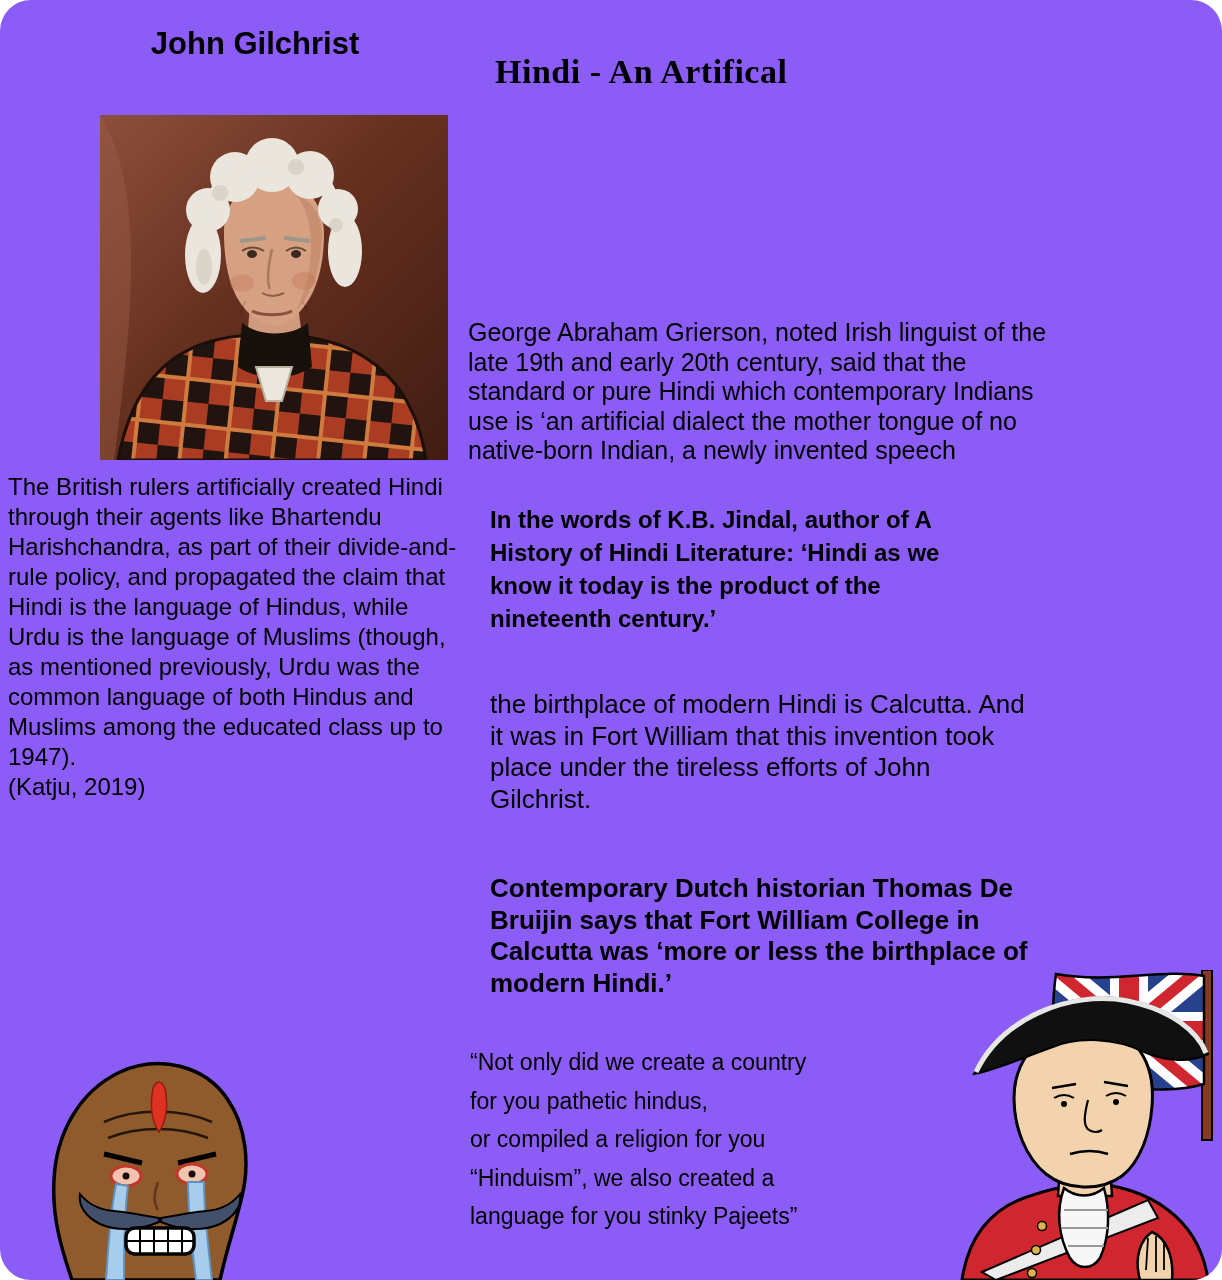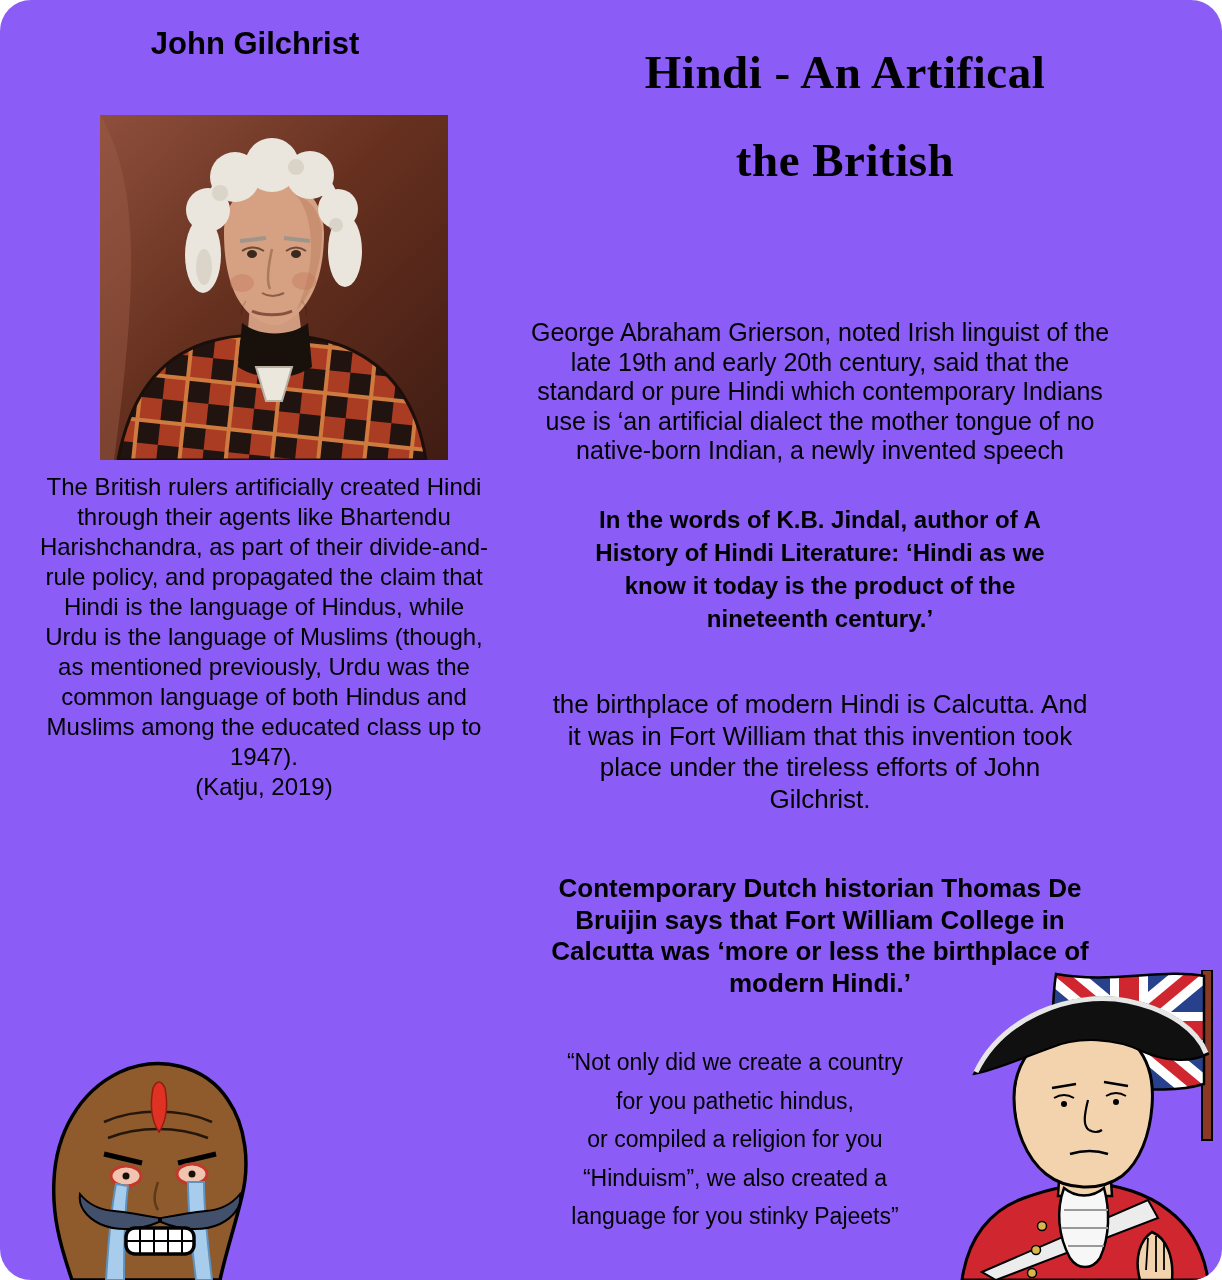--- a/index.html
+++ b/index.html
@@ -9,35 +9,34 @@
     width: 1222px;
     height: 1280px;
     background: #8b5cf6;
     overflow: hidden;
     color: #000;
     font-family: "Liberation Sans", sans-serif;
     border-radius: 31px;
   }
   .abs { position: absolute; }
   .pre { white-space: pre-line; }
-  .center { text-align: center; }
+  .center { }
 
   .portrait-heading {
     left: 85px; top: 19px; width: 340px;
     font-size: 31px; font-weight: bold; line-height: 50px;
     text-align: center;
   }
   .portrait-img { left: 100px; top: 115px; width: 348px; height: 345px; }
 
   .main-title {
     left: 495px; top: 28px; width: 700px;
-    text-align: center;
     font-family: "Liberation Serif", serif;
     font-weight: bold;
-    font-size: 47px; line-height: 88px;
+    font-size: 34px; line-height: 88px;
     letter-spacing: 0.5px;
   }
 
   .grierson   { left: 468px; top: 318px; width: 704px; font-size: 25px; line-height: 29.5px; }
   .jindal     { left: 490px; top: 503px; width: 660px; font-size: 24px; font-weight: bold; line-height: 33px; }
   .birthplace { left: 490px; top: 689px; width: 660px; font-size: 26px; line-height: 31.5px; }
   .bruijin    { left: 490px; top: 873px; width: 660px; font-size: 26px; font-weight: bold; line-height: 31.5px; }
 
   .left-col { left: 8px; top: 472px; width: 512px; font-size: 24px; line-height: 30px; }
 
@@ -112,21 +111,20 @@
       <path d="M162 178 q10 6 22 0" stroke="#8a5f47" stroke-width="2" fill="none"></path>
       <ellipse cx="142" cy="168" rx="12" ry="9" fill="#c4765a" opacity="0.4"></ellipse>
       <ellipse cx="204" cy="166" rx="12" ry="9" fill="#c4765a" opacity="0.4"></ellipse>
       <path d="M152 196 C162 201 182 201 192 196" stroke="#8a4f3d" stroke-width="3" fill="none"></path>
       <path d="M146 186 q-6 8 -4 14 M202 186 q6 8 4 14" stroke="#000" stroke-width="1.5" opacity="0.15" fill="none"></path>
     </svg>
   </div>
 
   <div class="abs main-title">
     <div>Hindi - An Artifical</div>
-    <div>the British</div>
   </div>
 
   <div class="abs center pre grierson">George Abraham Grierson, noted Irish linguist of the
 late 19th and early 20th century, said that the
 standard or pure Hindi which contemporary Indians
 use is ‘an artificial dialect the mother tongue of no
 native-born Indian, a newly invented speech</div>
   <div class="abs center pre jindal">In the words of K.B. Jindal, author of A
 History of Hindi Literature: ‘Hindi as we
 know it today is the product of the

